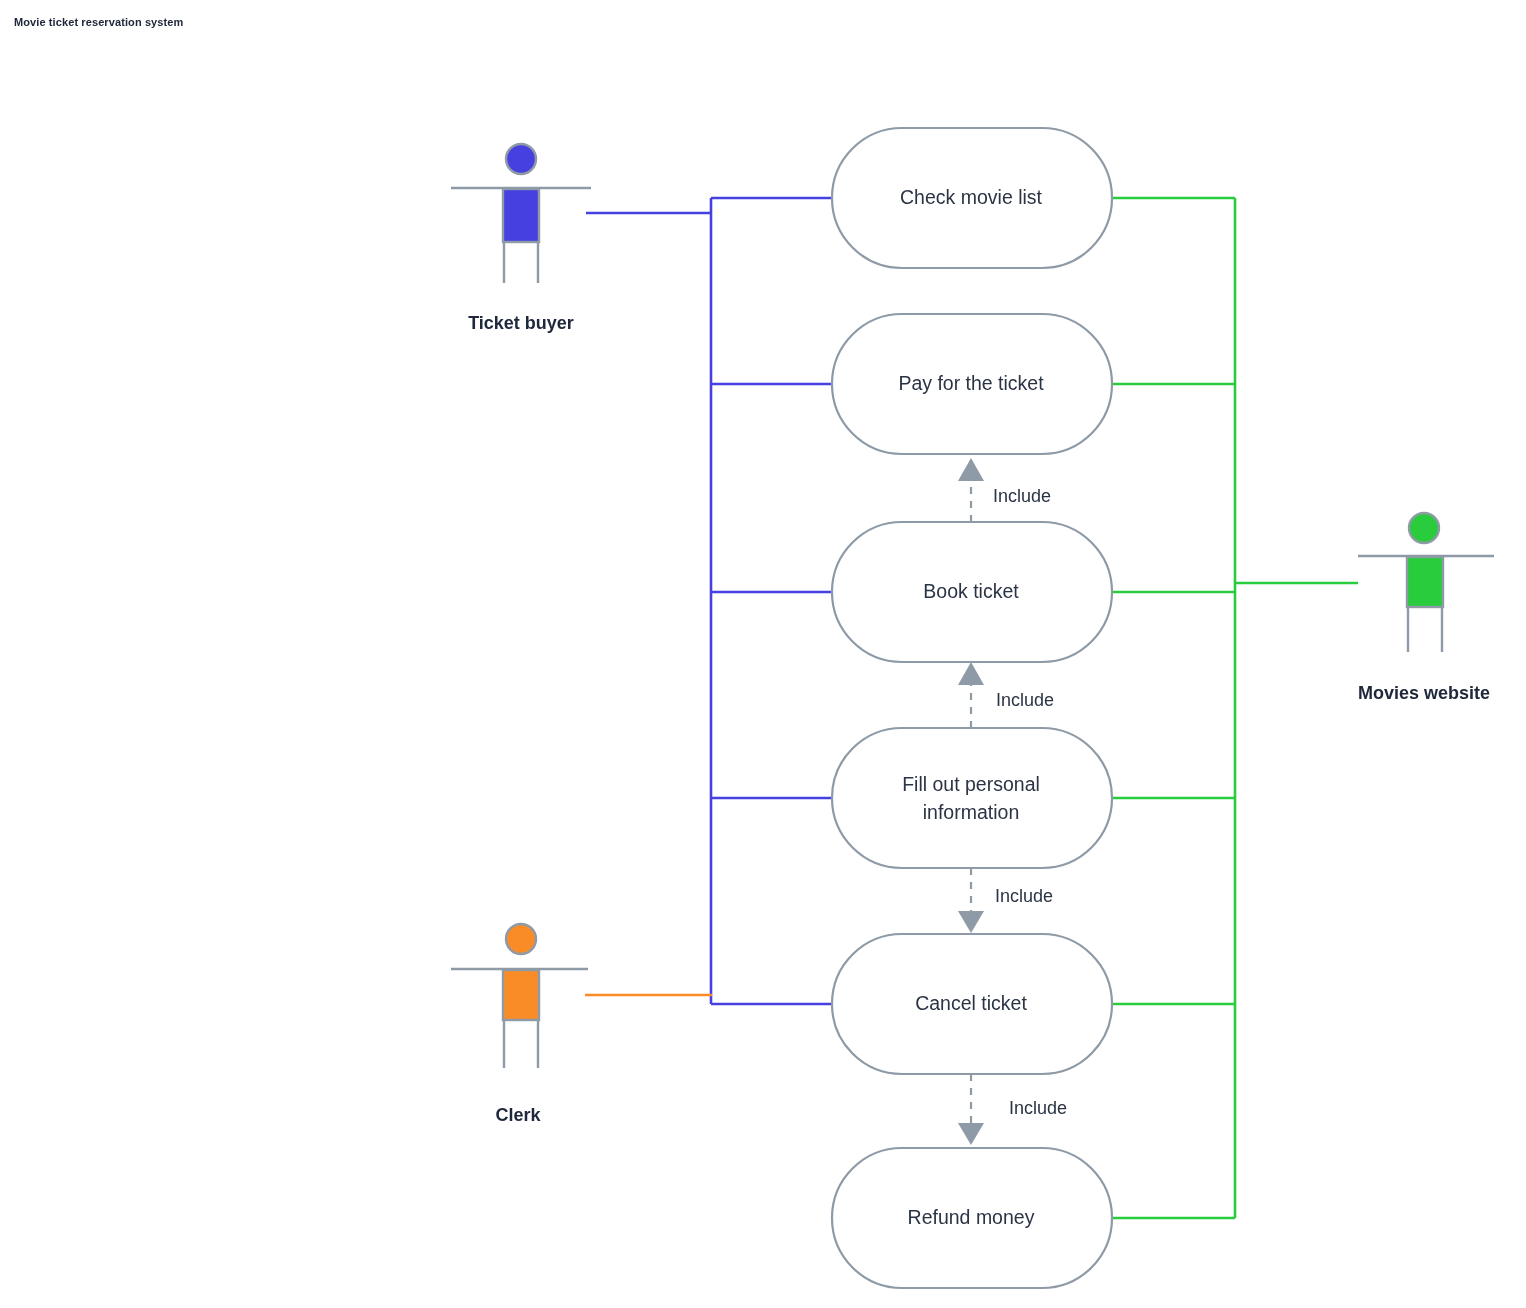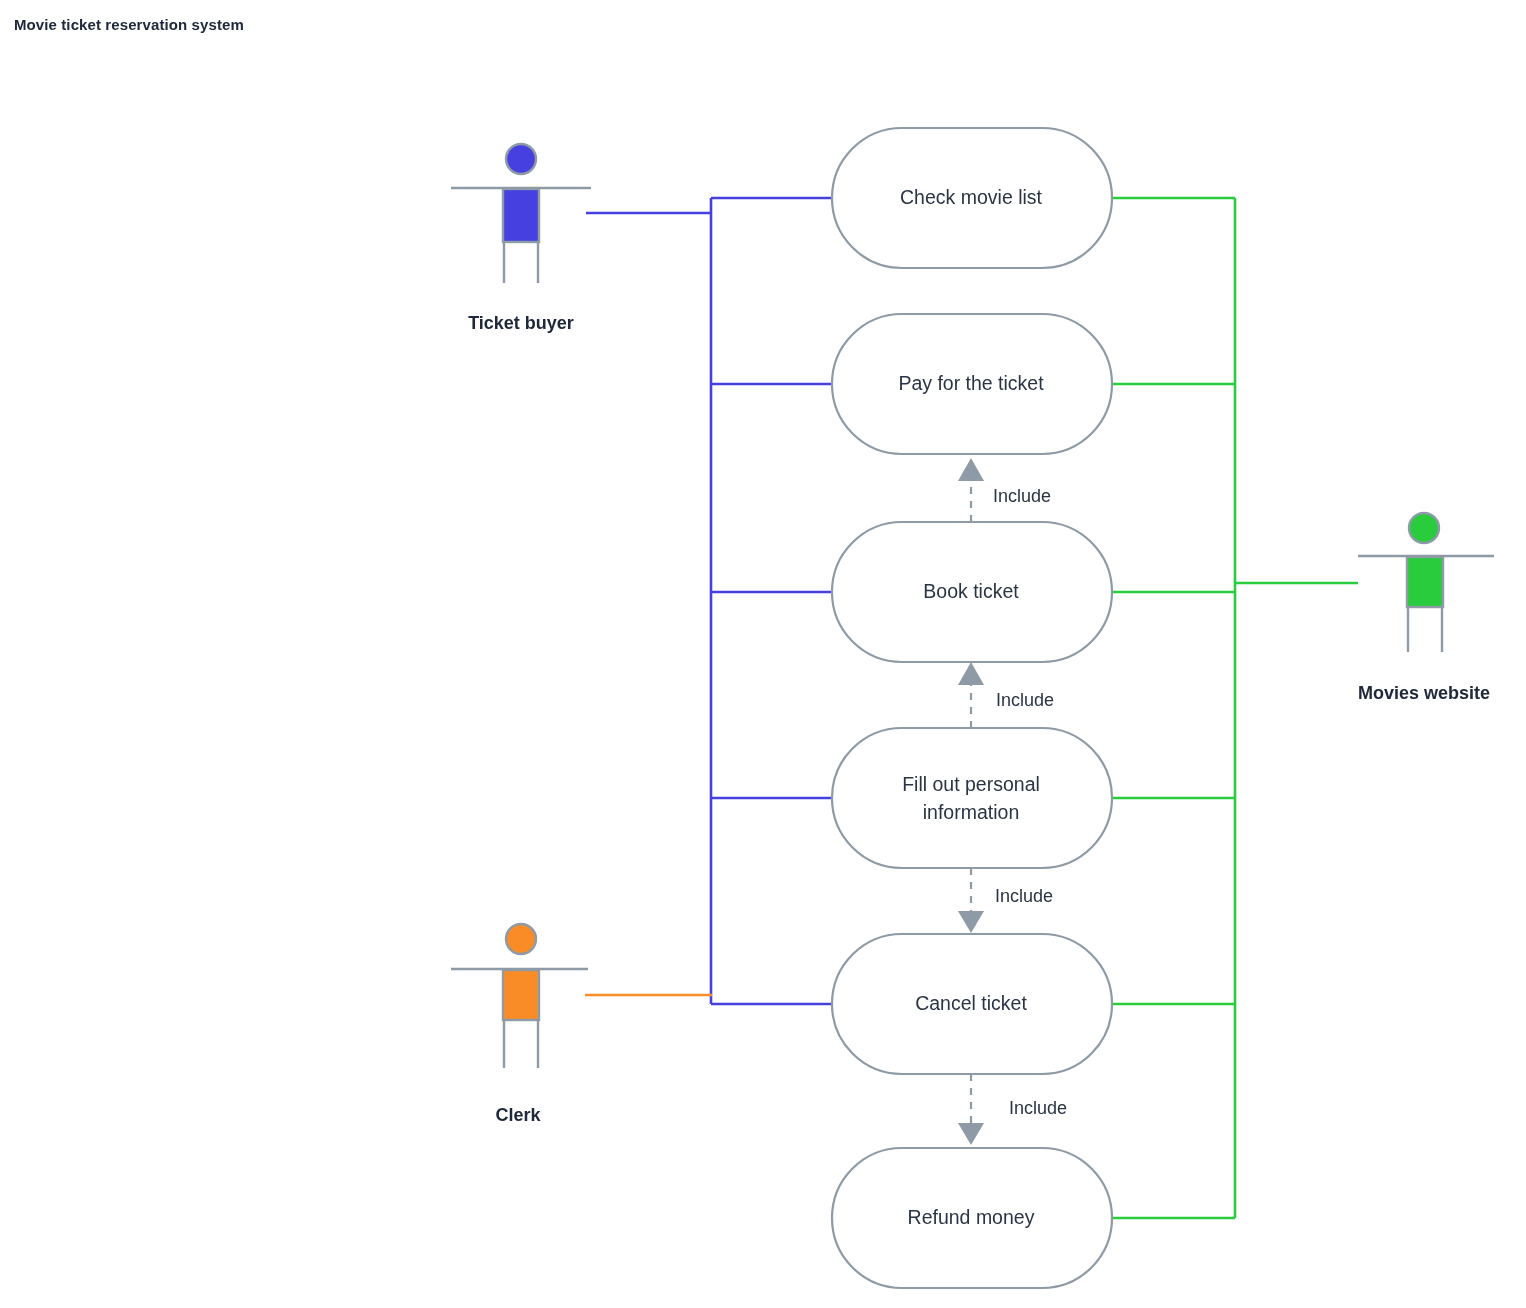--- a/index.html
+++ b/index.html
@@ -11,21 +11,21 @@
     width: 1526px;
     height: 1308px;
     font-family: "Liberation Sans", sans-serif;
     overflow: hidden;
     position: relative;
   }
   #diagram-title {
     position: absolute;
     left: 14px;
     top: 16px;
-    font-size: 15px;
+    font-size: 11px;
     font-weight: bold;
     color: #20293c;
     letter-spacing: 0.1px;
     white-space: nowrap;
   }
   #uml-canvas {
     position: absolute;
     left: 0;
     top: 0;
     width: 1526px;

